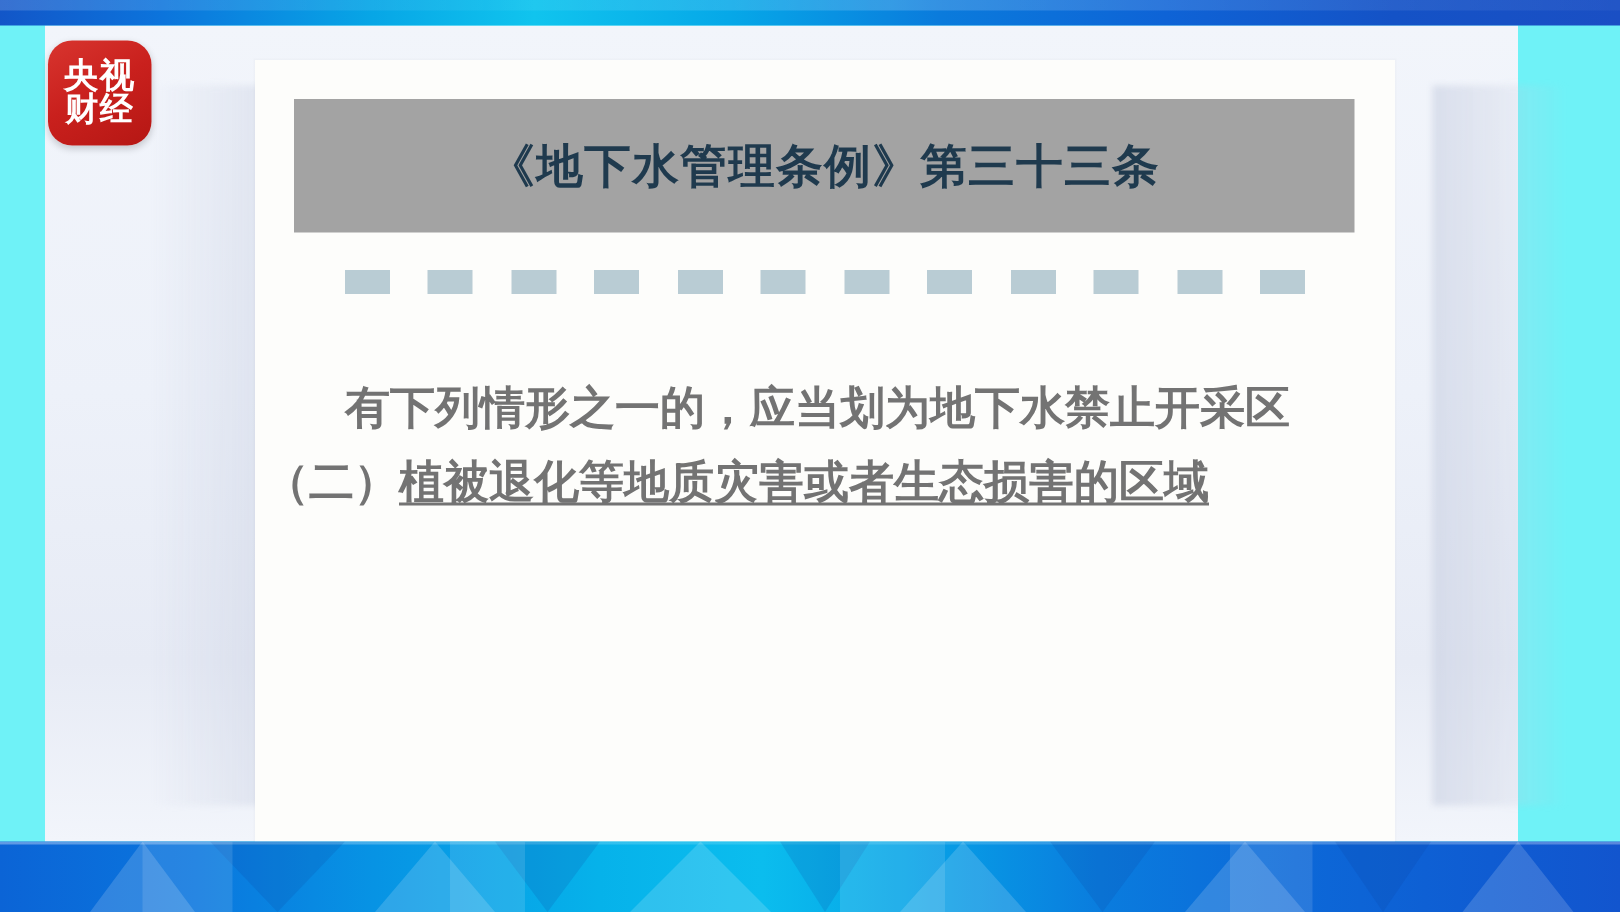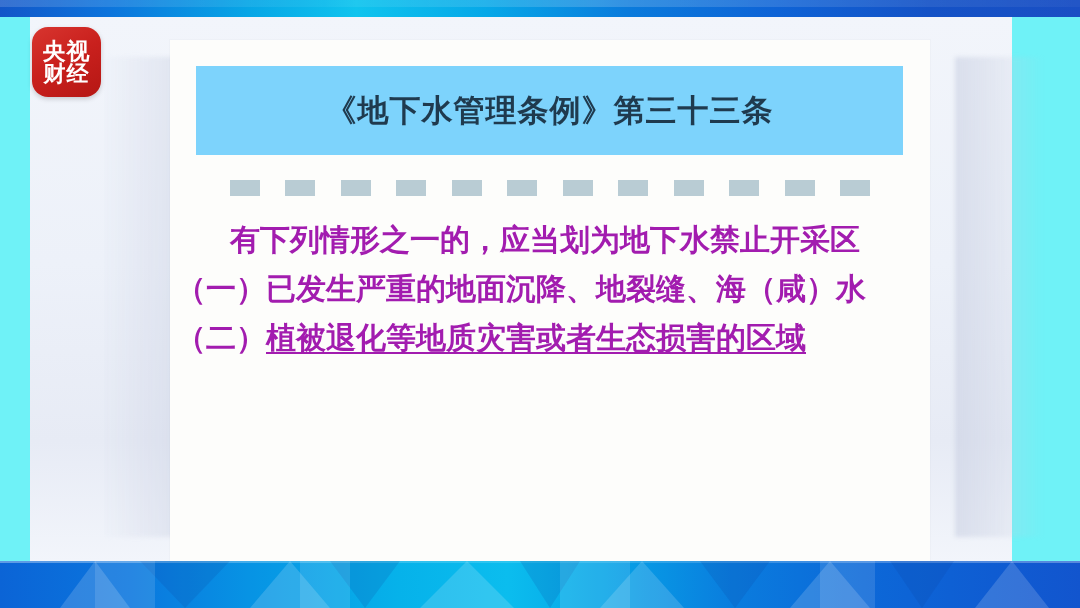--- a/index.html
+++ b/index.html
@@ -79,21 +79,21 @@
   
   .card{
     position:absolute; left:170px; top:40px; width:760px; height:521px;
     background:#FDFDFB;
     box-shadow:0 0 0 1px rgba(0,0,0,.015);
   }
 
   
   .title-band{
     position:absolute; left:26px; top:26px; width:707px; height:89px;
-    background:#7dd3fc;
+    background:#a3a3a3;
     display:flex; align-items:center; justify-content:center;
   }
   .title-text{
     color:#1F3A4E; font-size:31px; font-weight:700; letter-spacing:1px;
     white-space:nowrap;
   }
 
   
   .dash-row{
     position:absolute; left:60px; top:140px; width:640px; height:16px;
@@ -146,23 +146,22 @@
         <span class="dash-sq" style="background: rgb(185, 204, 212);"></span>
         <span class="dash-sq" style="background: rgb(185, 204, 212);"></span>
         <span class="dash-sq" style="background: rgb(185, 204, 212);"></span>
         <span class="dash-sq" style="background: rgb(185, 204, 212);"></span>
         <span class="dash-sq" style="background: rgb(185, 204, 212);"></span>
         <span class="dash-sq" style="background: rgb(185, 204, 212);"></span>
         <span class="dash-sq" style="background: rgb(185, 204, 212);"></span>
         <span class="dash-sq" style="background: rgb(185, 204, 212);"></span>
       </div>
 
-    <div class="body-text" id="bodyText" style="color: #a21caf;">
+    <div class="body-text" id="bodyText" style="color: #737373; margin-top: 33px;">
         <div class="body-line indent">有下列情形之一的，应当划为地下水禁止开采区</div>
-        <div class="body-line">（一）已发生严重的地面沉降、地裂缝、海（咸）水</div>
         <div class="body-line"><span>（二）</span><span class="ul">植被退化等地质灾害或者生态损害的区域</span></div>
       </div>
 
   </div>
 
   <div class="logo">
     <div class="logo-row r1">央视</div>
     <div class="logo-row r2">财经</div>
   </div>
 

